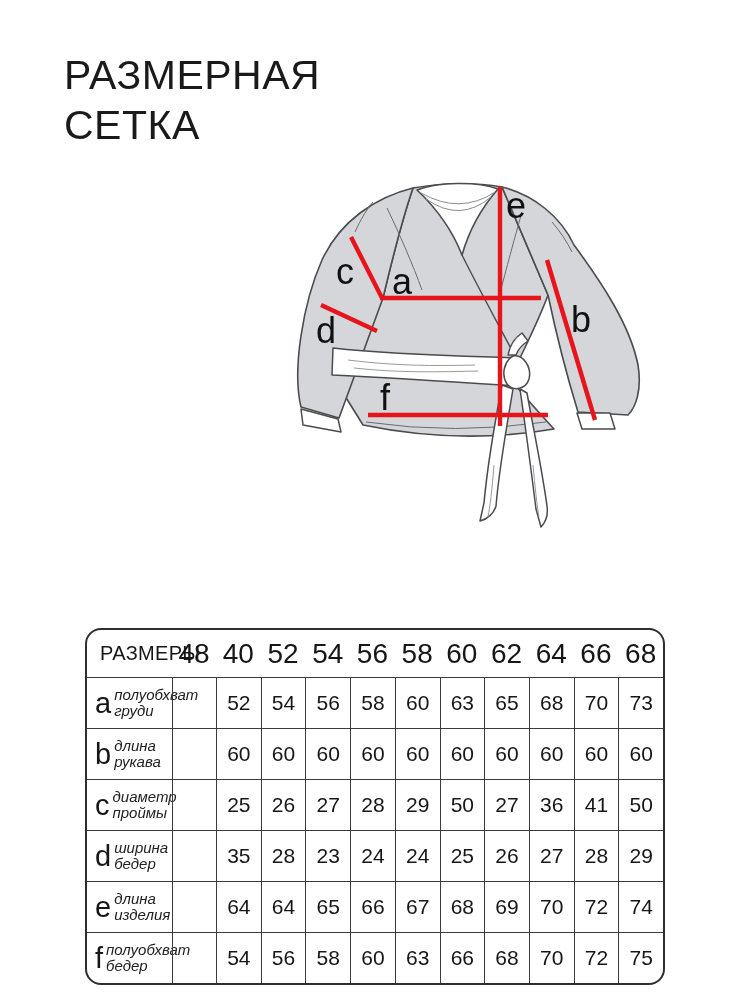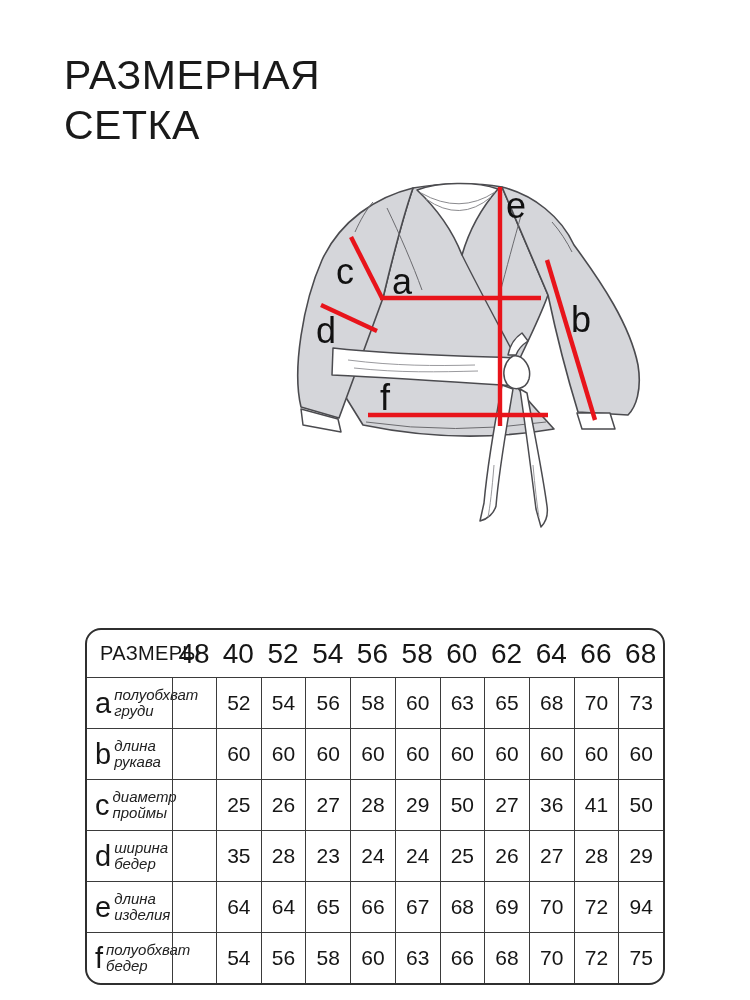--- a/index.html
+++ b/index.html
@@ -192,21 +192,21 @@
         <div class="cell v"></div>
         <div class="cell v">64</div>
         <div class="cell v">64</div>
         <div class="cell v">65</div>
         <div class="cell v">66</div>
         <div class="cell v">67</div>
         <div class="cell v">68</div>
         <div class="cell v">69</div>
         <div class="cell v">70</div>
         <div class="cell v">72</div>
-        <div class="cell v">94</div>
+        <div class="cell v">74</div>
         <div class="cell label">
           <span class="letter">f</span>
           <span class="desc">полуобхват
 бедер</span>
         </div>
         <div class="cell v"></div>
         <div class="cell v">54</div>
         <div class="cell v">56</div>
         <div class="cell v">58</div>
         <div class="cell v">60</div>

